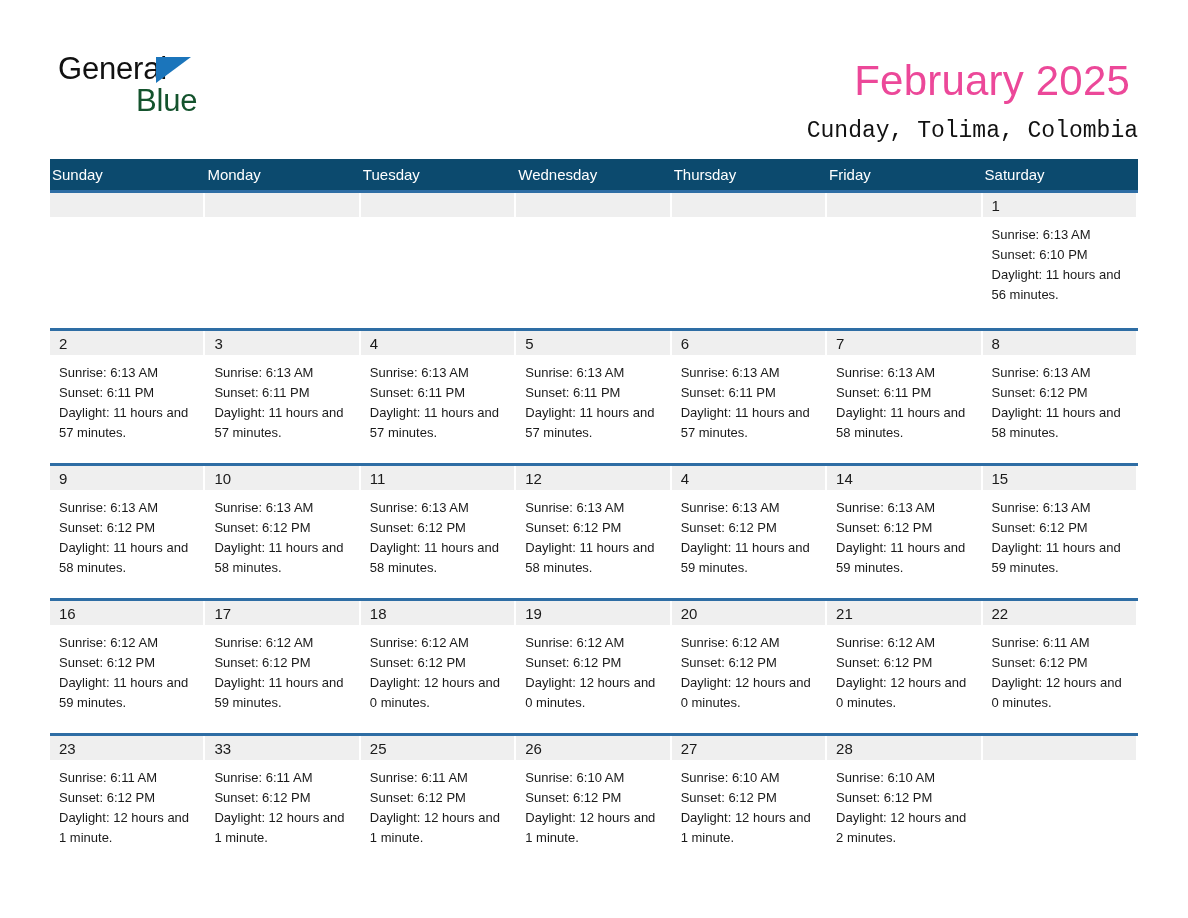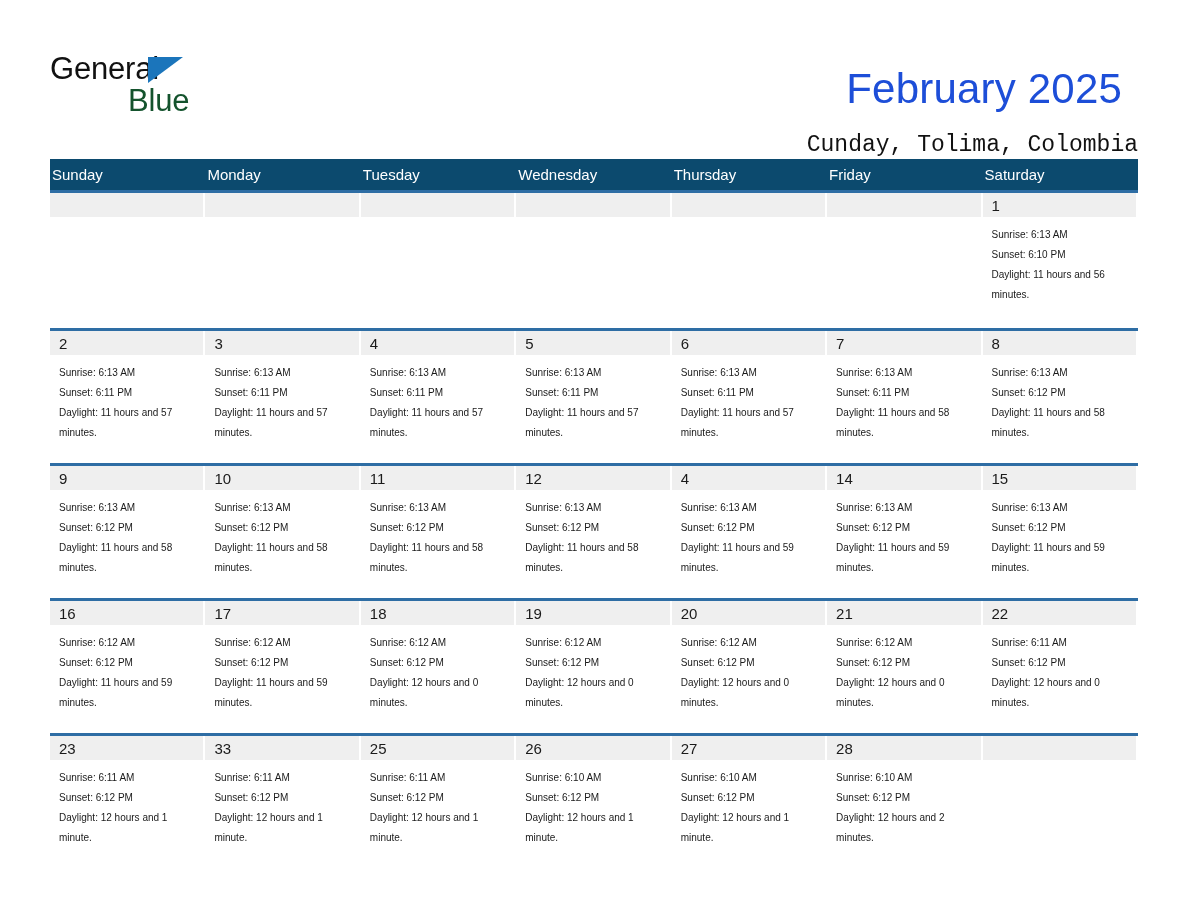--- a/index.html
+++ b/index.html
@@ -29,20 +29,21 @@
     align-items: flex-start;
     justify-content: space-between;
     padding-top: 46px;
     height: 100px;
   }
   .brand {
     position: relative;
     width: 150px;
     height: 78px;
     flex: 0 0 auto;
+    margin-left: 8px;
   }
   .brand-general {
     position: absolute;
     left: 0;
     top: 6px;
     font-size: 31px;
     line-height: 34px;
     color: #111111;
     letter-spacing: -0.2px;
     white-space: nowrap;
@@ -68,22 +69,22 @@
   }
   .titleblock {
     text-align: right;
     flex: 1 1 auto;
     padding-top: 2px;
   }
   .cal-title {
     font-size: 42px;
     line-height: 50px;
     font-weight: normal;
-    color: #1d4ed8;
-    margin: 16px;
+    color: #ec4899;
+    margin: 8px;
     letter-spacing: 0.2px;
   }
   .cal-subtitle {
     font-size: 23px;
     line-height: 30px;
     font-weight: normal;
     color: #111111;
     margin: 10px 0 0 0;
     font-family: Liberation Mono, monospace;
   }
@@ -127,21 +128,21 @@
     box-sizing: border-box;
     padding: 3px 0 0 9px;
     font-size: 15px;
     line-height: 20px;
     color: #1a1a1a;
     border-right: 2px solid #ffffff;
   }
   td.empty .daynum-band { color: transparent; }
   .cell-body {
     padding: 8px 10px 0 9px;
-    font-size: 10px;
+    font-size: 13px;
     line-height: 20px;
     color: #1a1a1a;
   }
   .cell-body div { white-space: nowrap; }
   .cell-body .daylight { white-space: normal; }
 </style>
 </head>
 <body>
 
 <div class="page">

